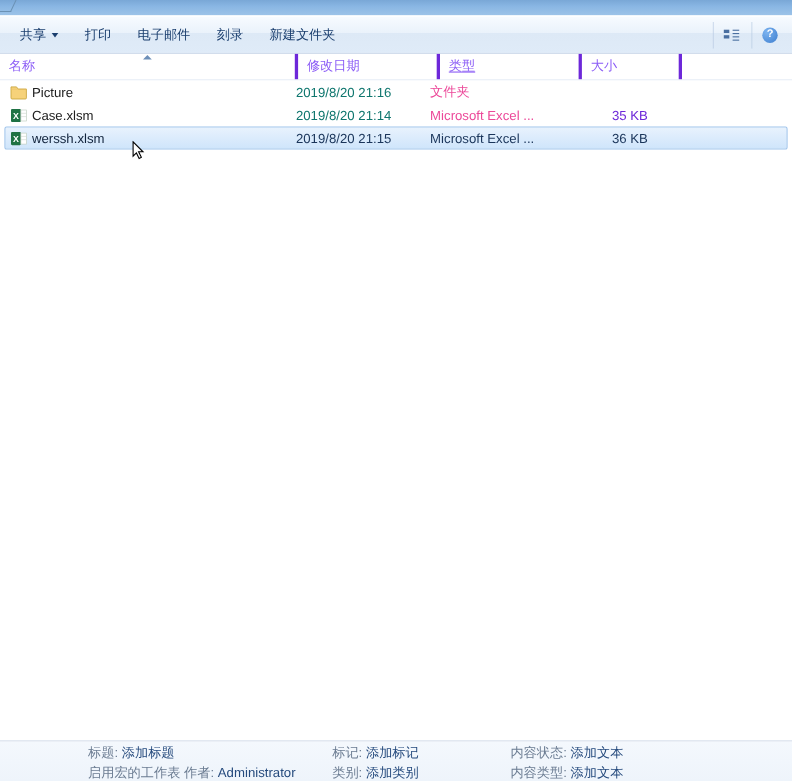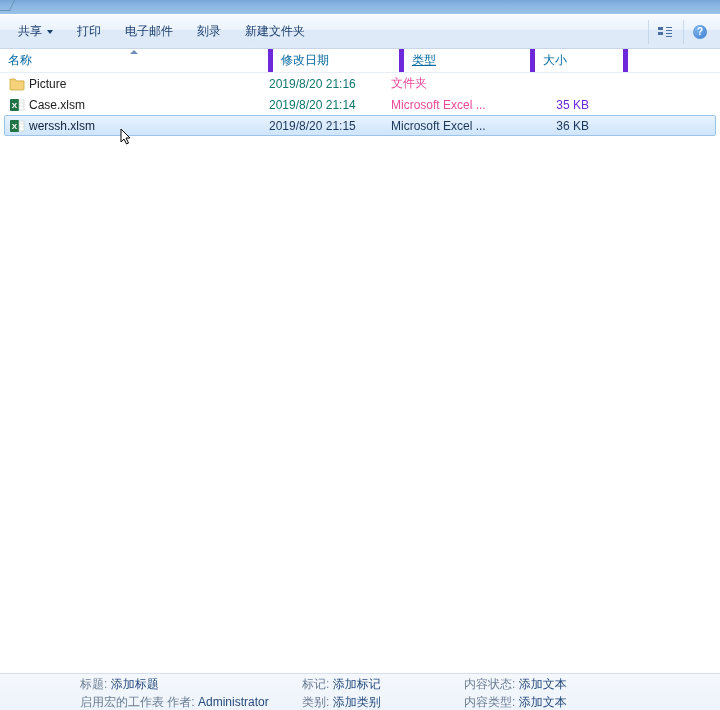--- a/index.html
+++ b/index.html
@@ -79,22 +79,22 @@
     align-items: stretch;
     background: #ffffff;
     border-bottom: 1px solid #e8eef7;
     user-select: none;
     position: relative;
   }
   .hcell {
     display: flex;
     align-items: center;
     padding-left: 8px;
-    color: #0369a1;
-    border-right: 5px solid #6d28d9;
+    color: #8b5cf6;
+    border-right: 3px solid #6d28d9;
     position: relative;
     cursor: default;
   }
   .hc-name   { width: 260px; }
   .hc-date   { width: 118px; }
   .hc-type   { width: 118px; text-decoration: underline; }
   .hc-size   { width: 80px; text-align: right; justify-content: flex-start; }
   .sort-up {
     position: absolute;
     left: 50%; top: 1px;

